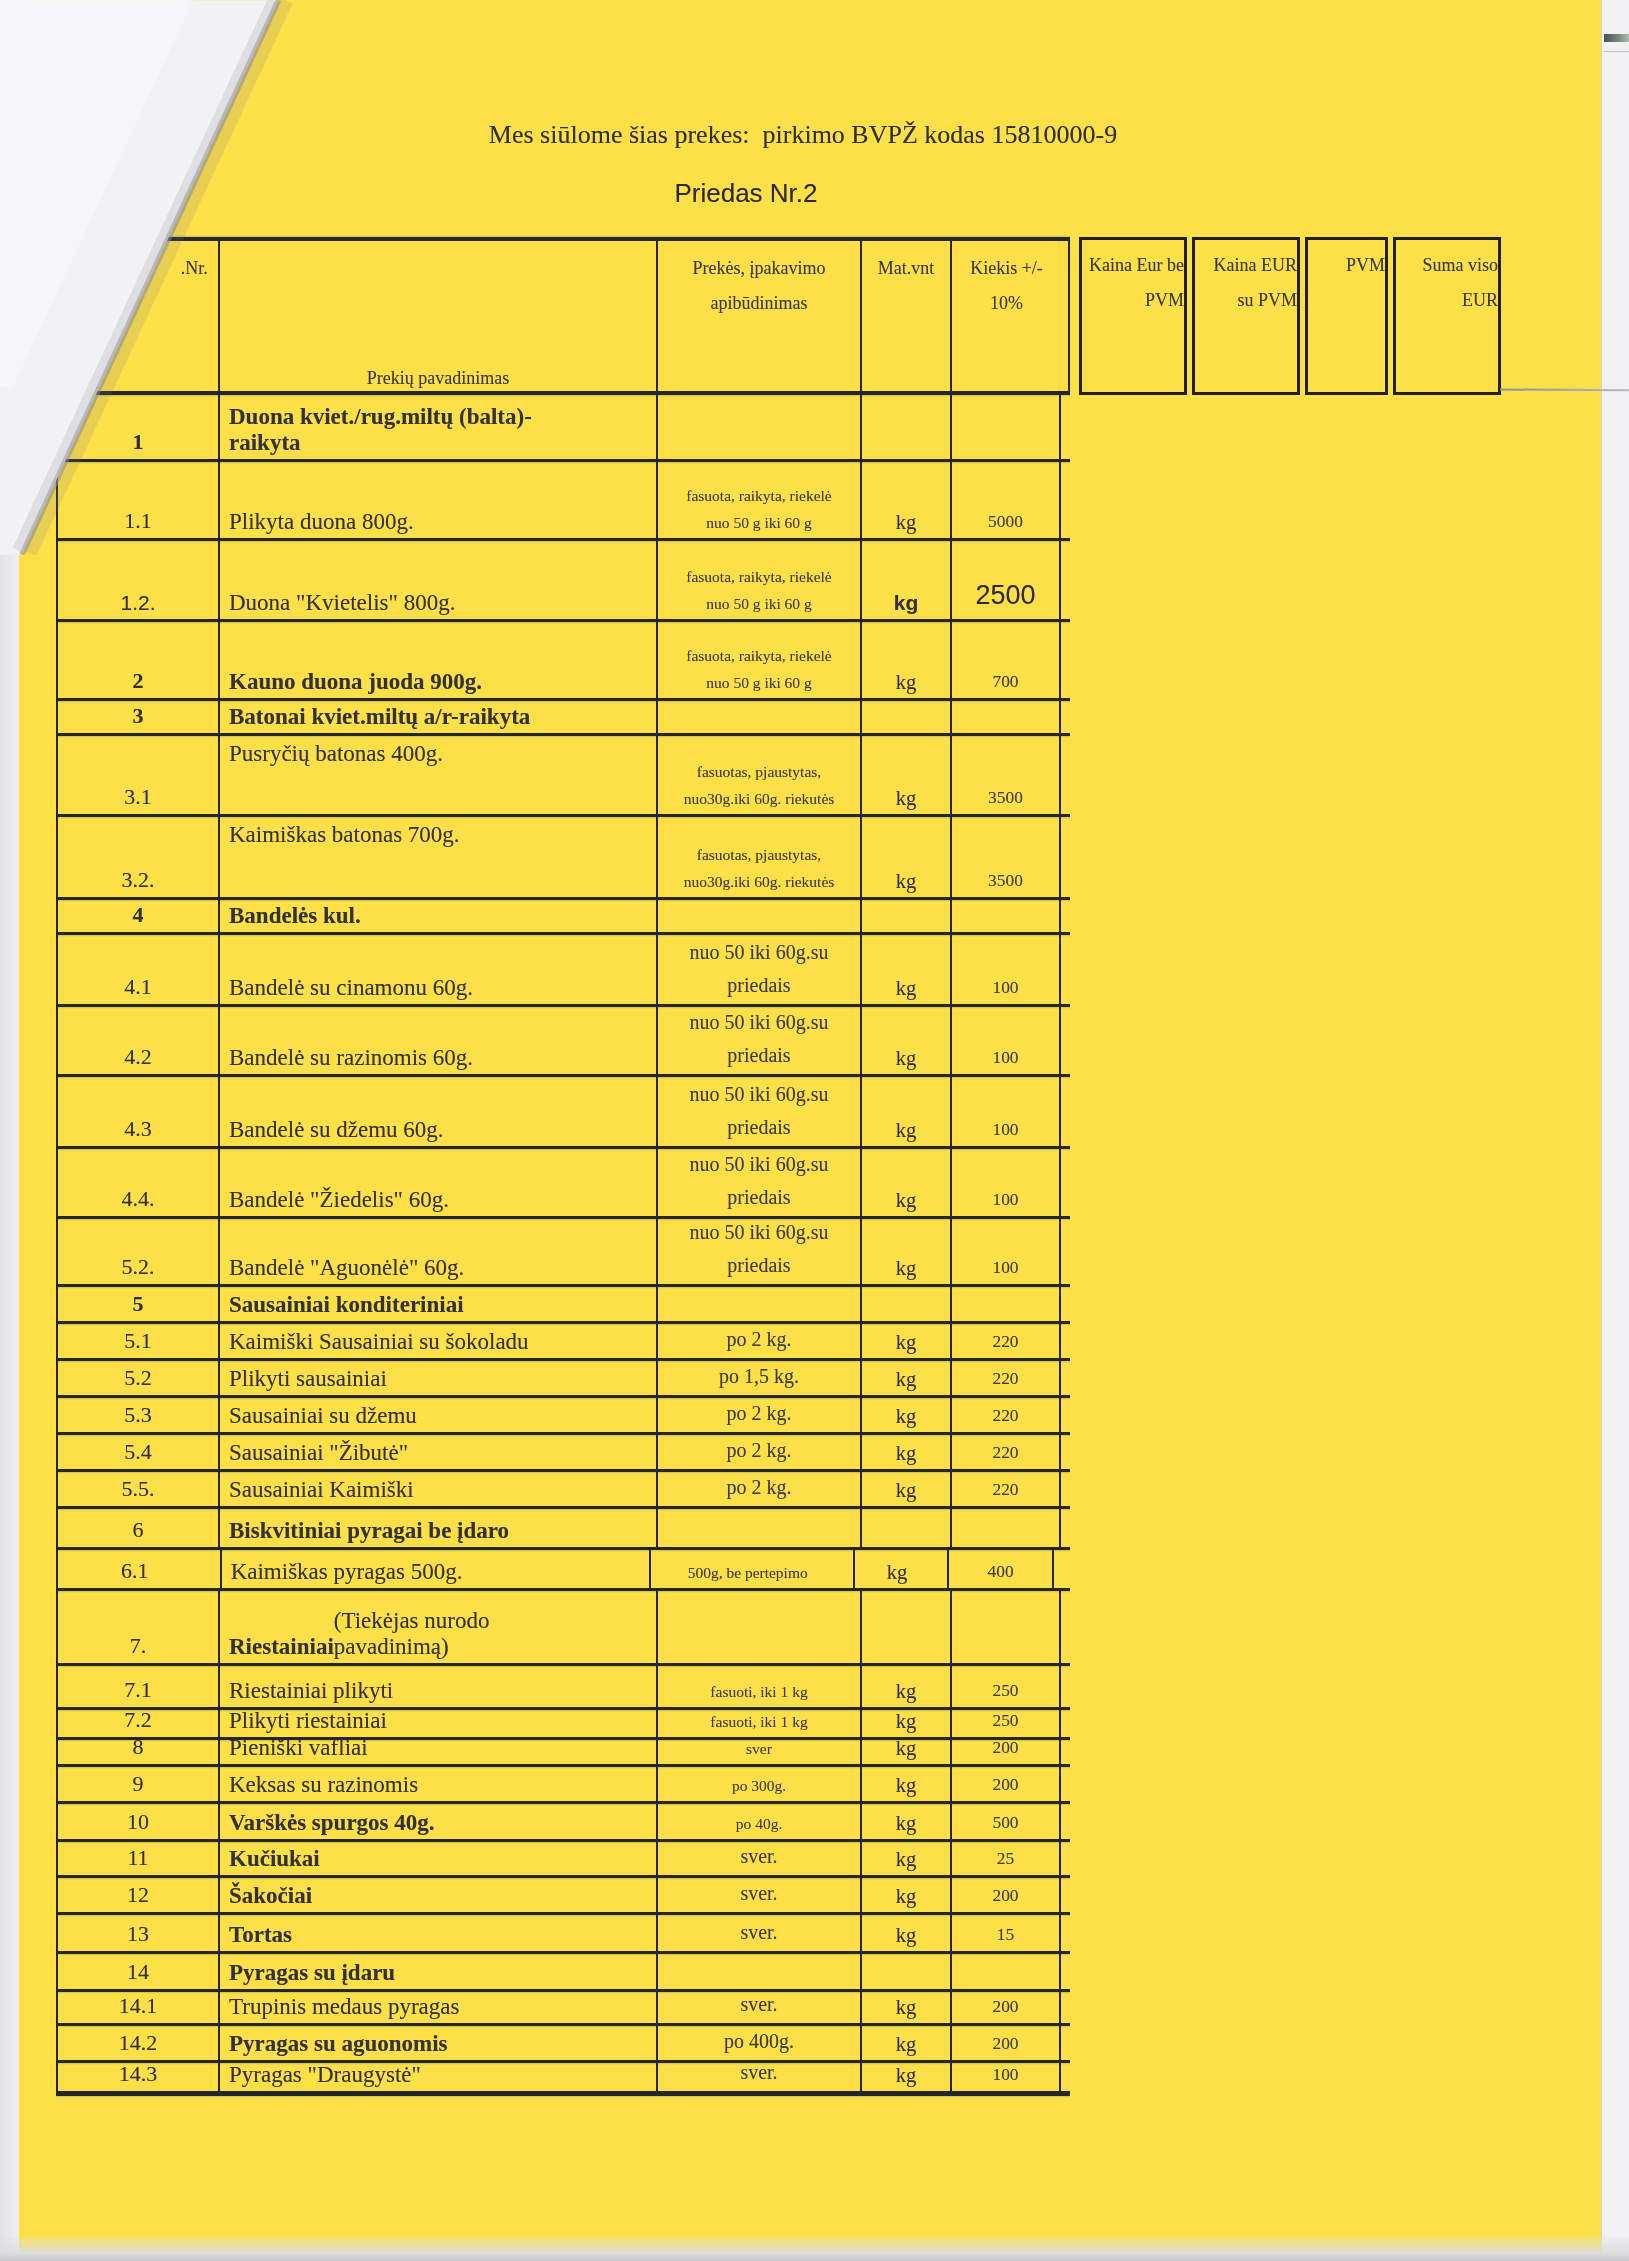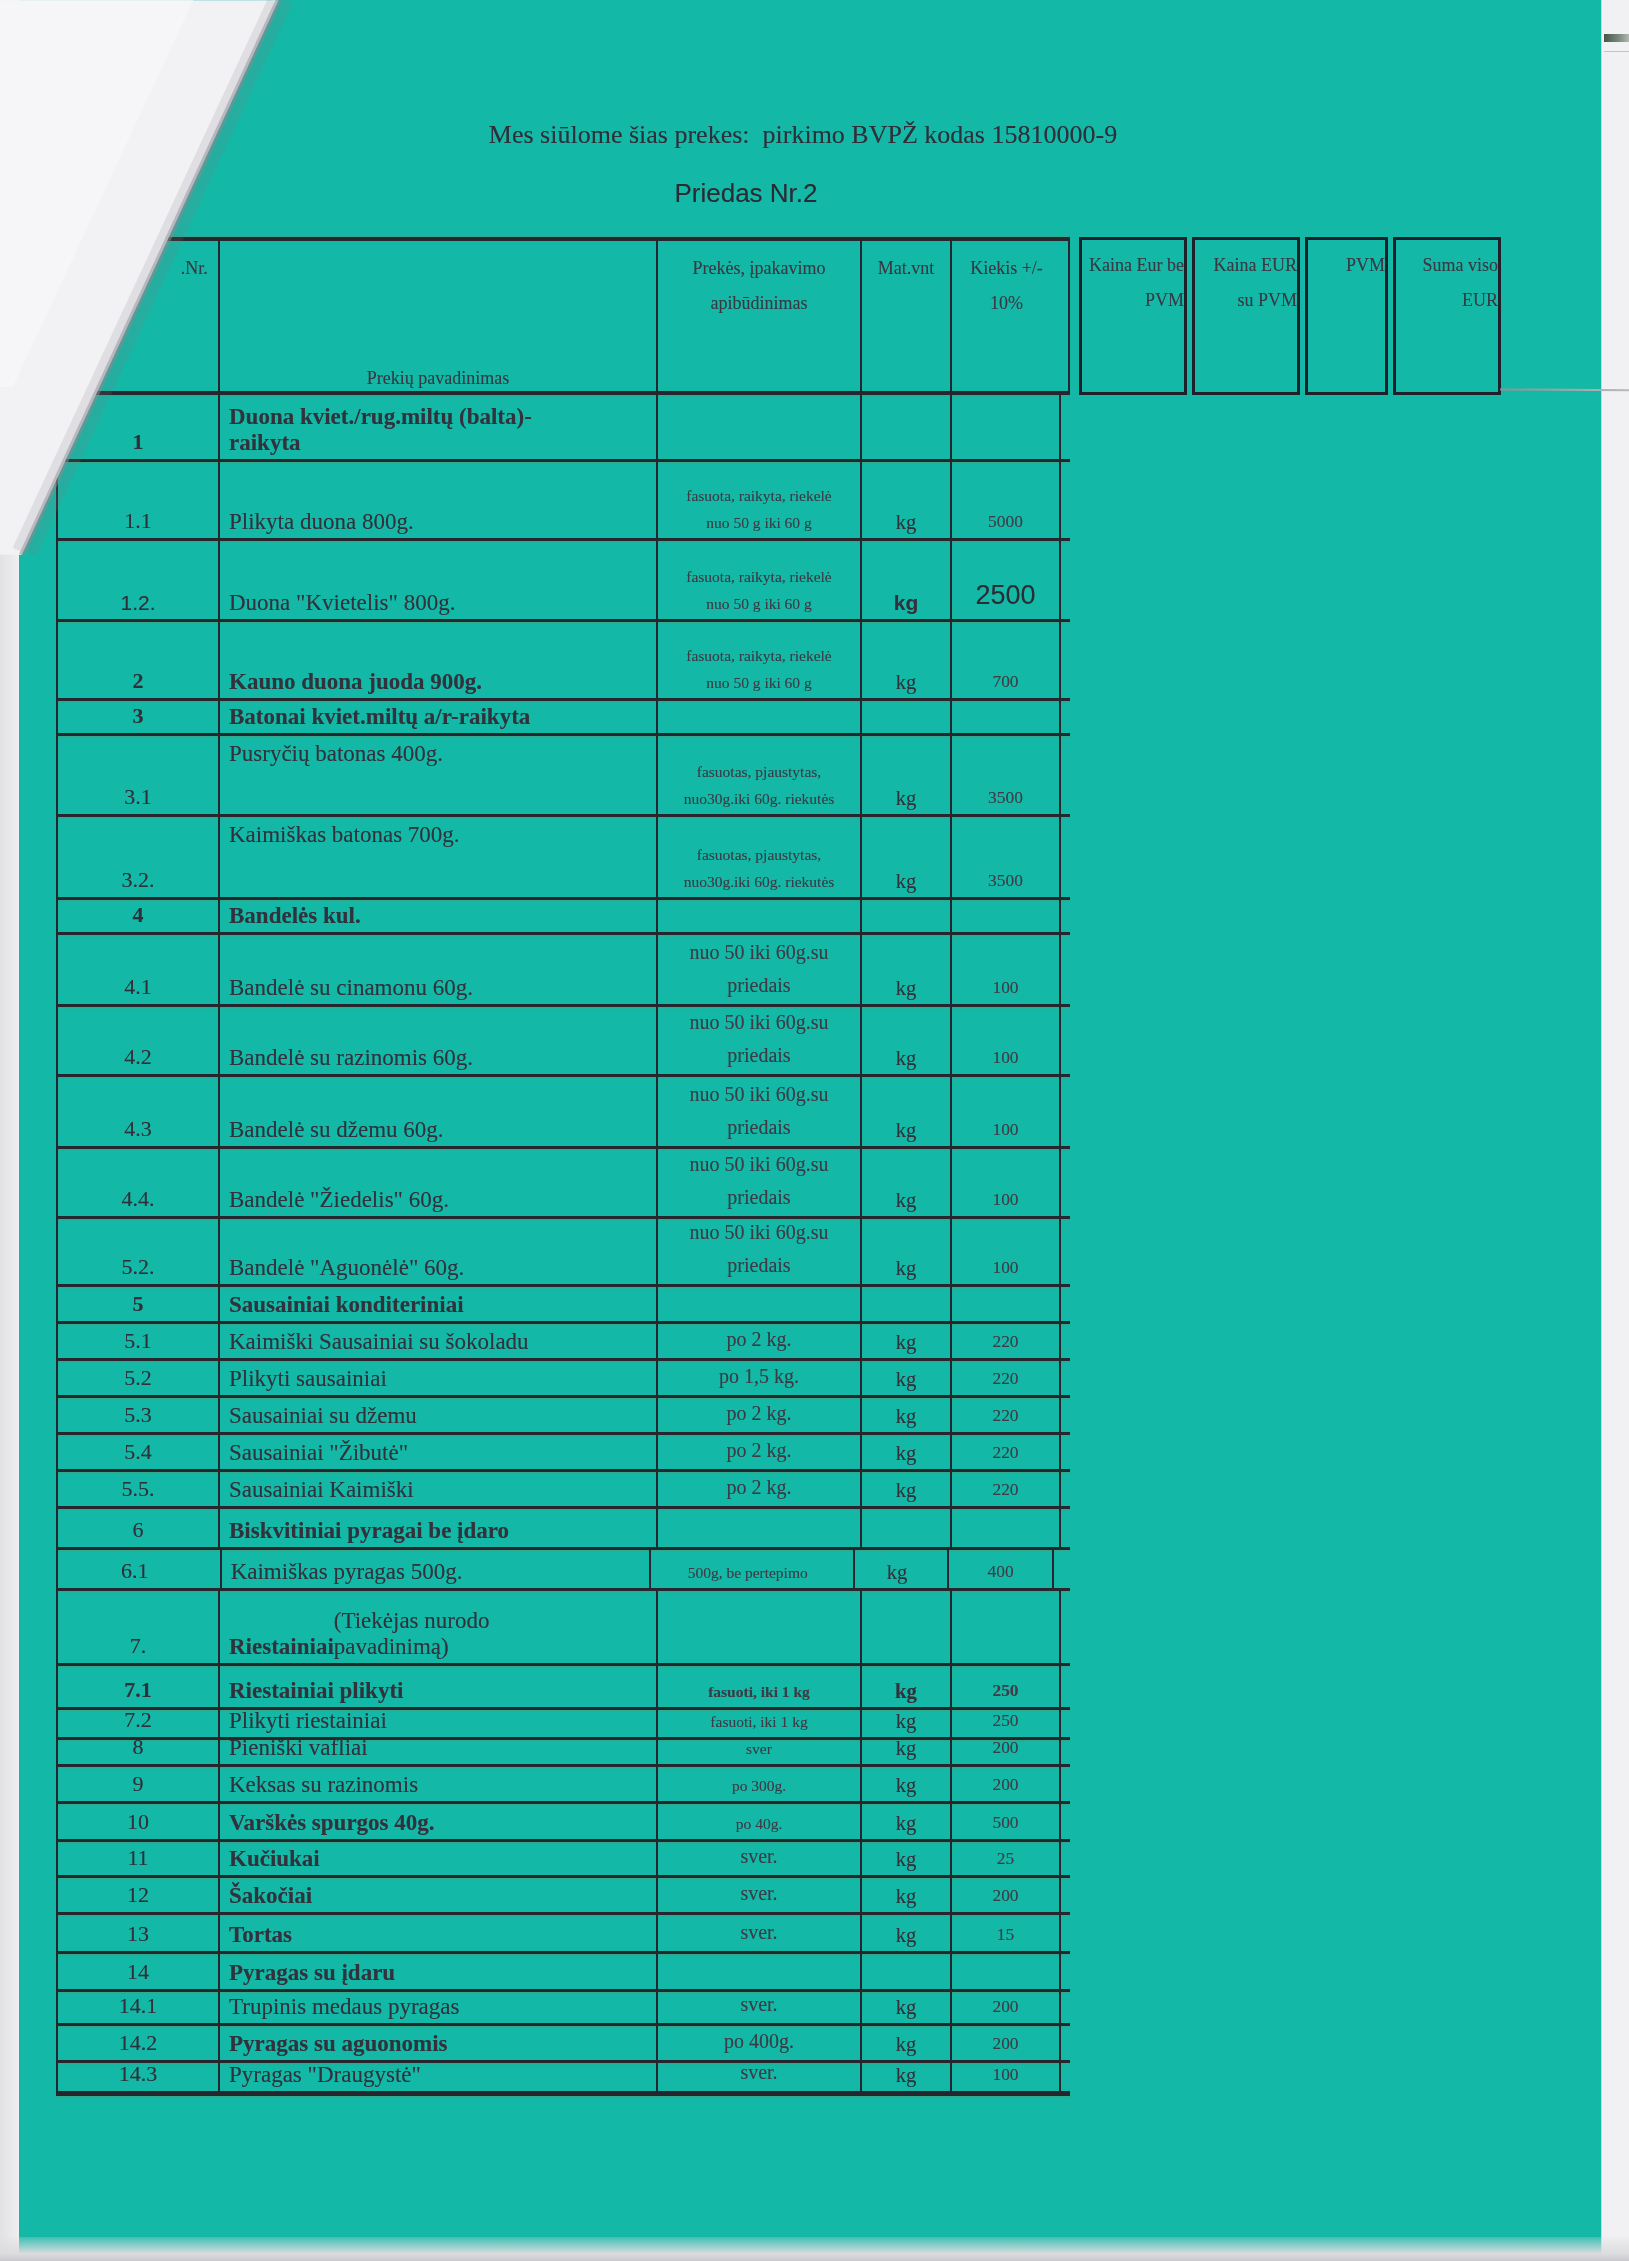--- a/index.html
+++ b/index.html
@@ -4,21 +4,21 @@
 <style>
   :root{
     --ink:#26262e;
     --text:#32323c;
     --soft:#3c3c46;
   }
   html,body{margin:0;padding:0;background:#9a9a9e;}
   .page{
     position:relative;
     width:1630px;height:2261px;
-    background:#14b8a6;
+    background:#fde047;
     overflow:hidden;
     font-family:"Liberation Serif", serif;
     color:var(--text);
     text-shadow:0 0 0.6px rgba(45,45,58,.35);
   }
   
   .left-edge{position:absolute;left:0;top:0;width:19.3px;height:2261px;
     background:linear-gradient(90deg,#e2e2e5,#efeff1);}
   .bottom-edge{position:absolute;left:0;bottom:0;width:1630px;height:24.5px;
     background:linear-gradient(180deg,rgba(225,225,228,.2),#dcdcdf 70%,#c9c9cd);}
@@ -300,21 +300,21 @@
         </div>
         <div class="row" style="height: 75px;">
           <div class="c nr">7.</div>
           <div class="c name"><span class="bld">Riestainiai </span><span>(Tiekėjas nurodo
 pavadinimą)</span></div>
           <div class="c desc"></div>
           <div class="c unit"></div>
           <div class="c qty"></div>
           <div class="stub"></div>
         </div>
-        <div class="row" style="height: 44px; font-weight: bold;">
+        <div class="row" style="height: 44px;">
           <div class="c nr">7.1</div>
           <div class="c name">Riestainiai plikyti</div>
           <div class="c desc">fasuoti, iki 1 kg</div>
           <div class="c unit">kg</div>
           <div class="c qty">250</div>
           <div class="stub"></div>
         </div>
         <div class="row" style="height: 30px;">
           <div class="c nr">7.2</div>
           <div class="c name">Plikyti riestainiai</div>

